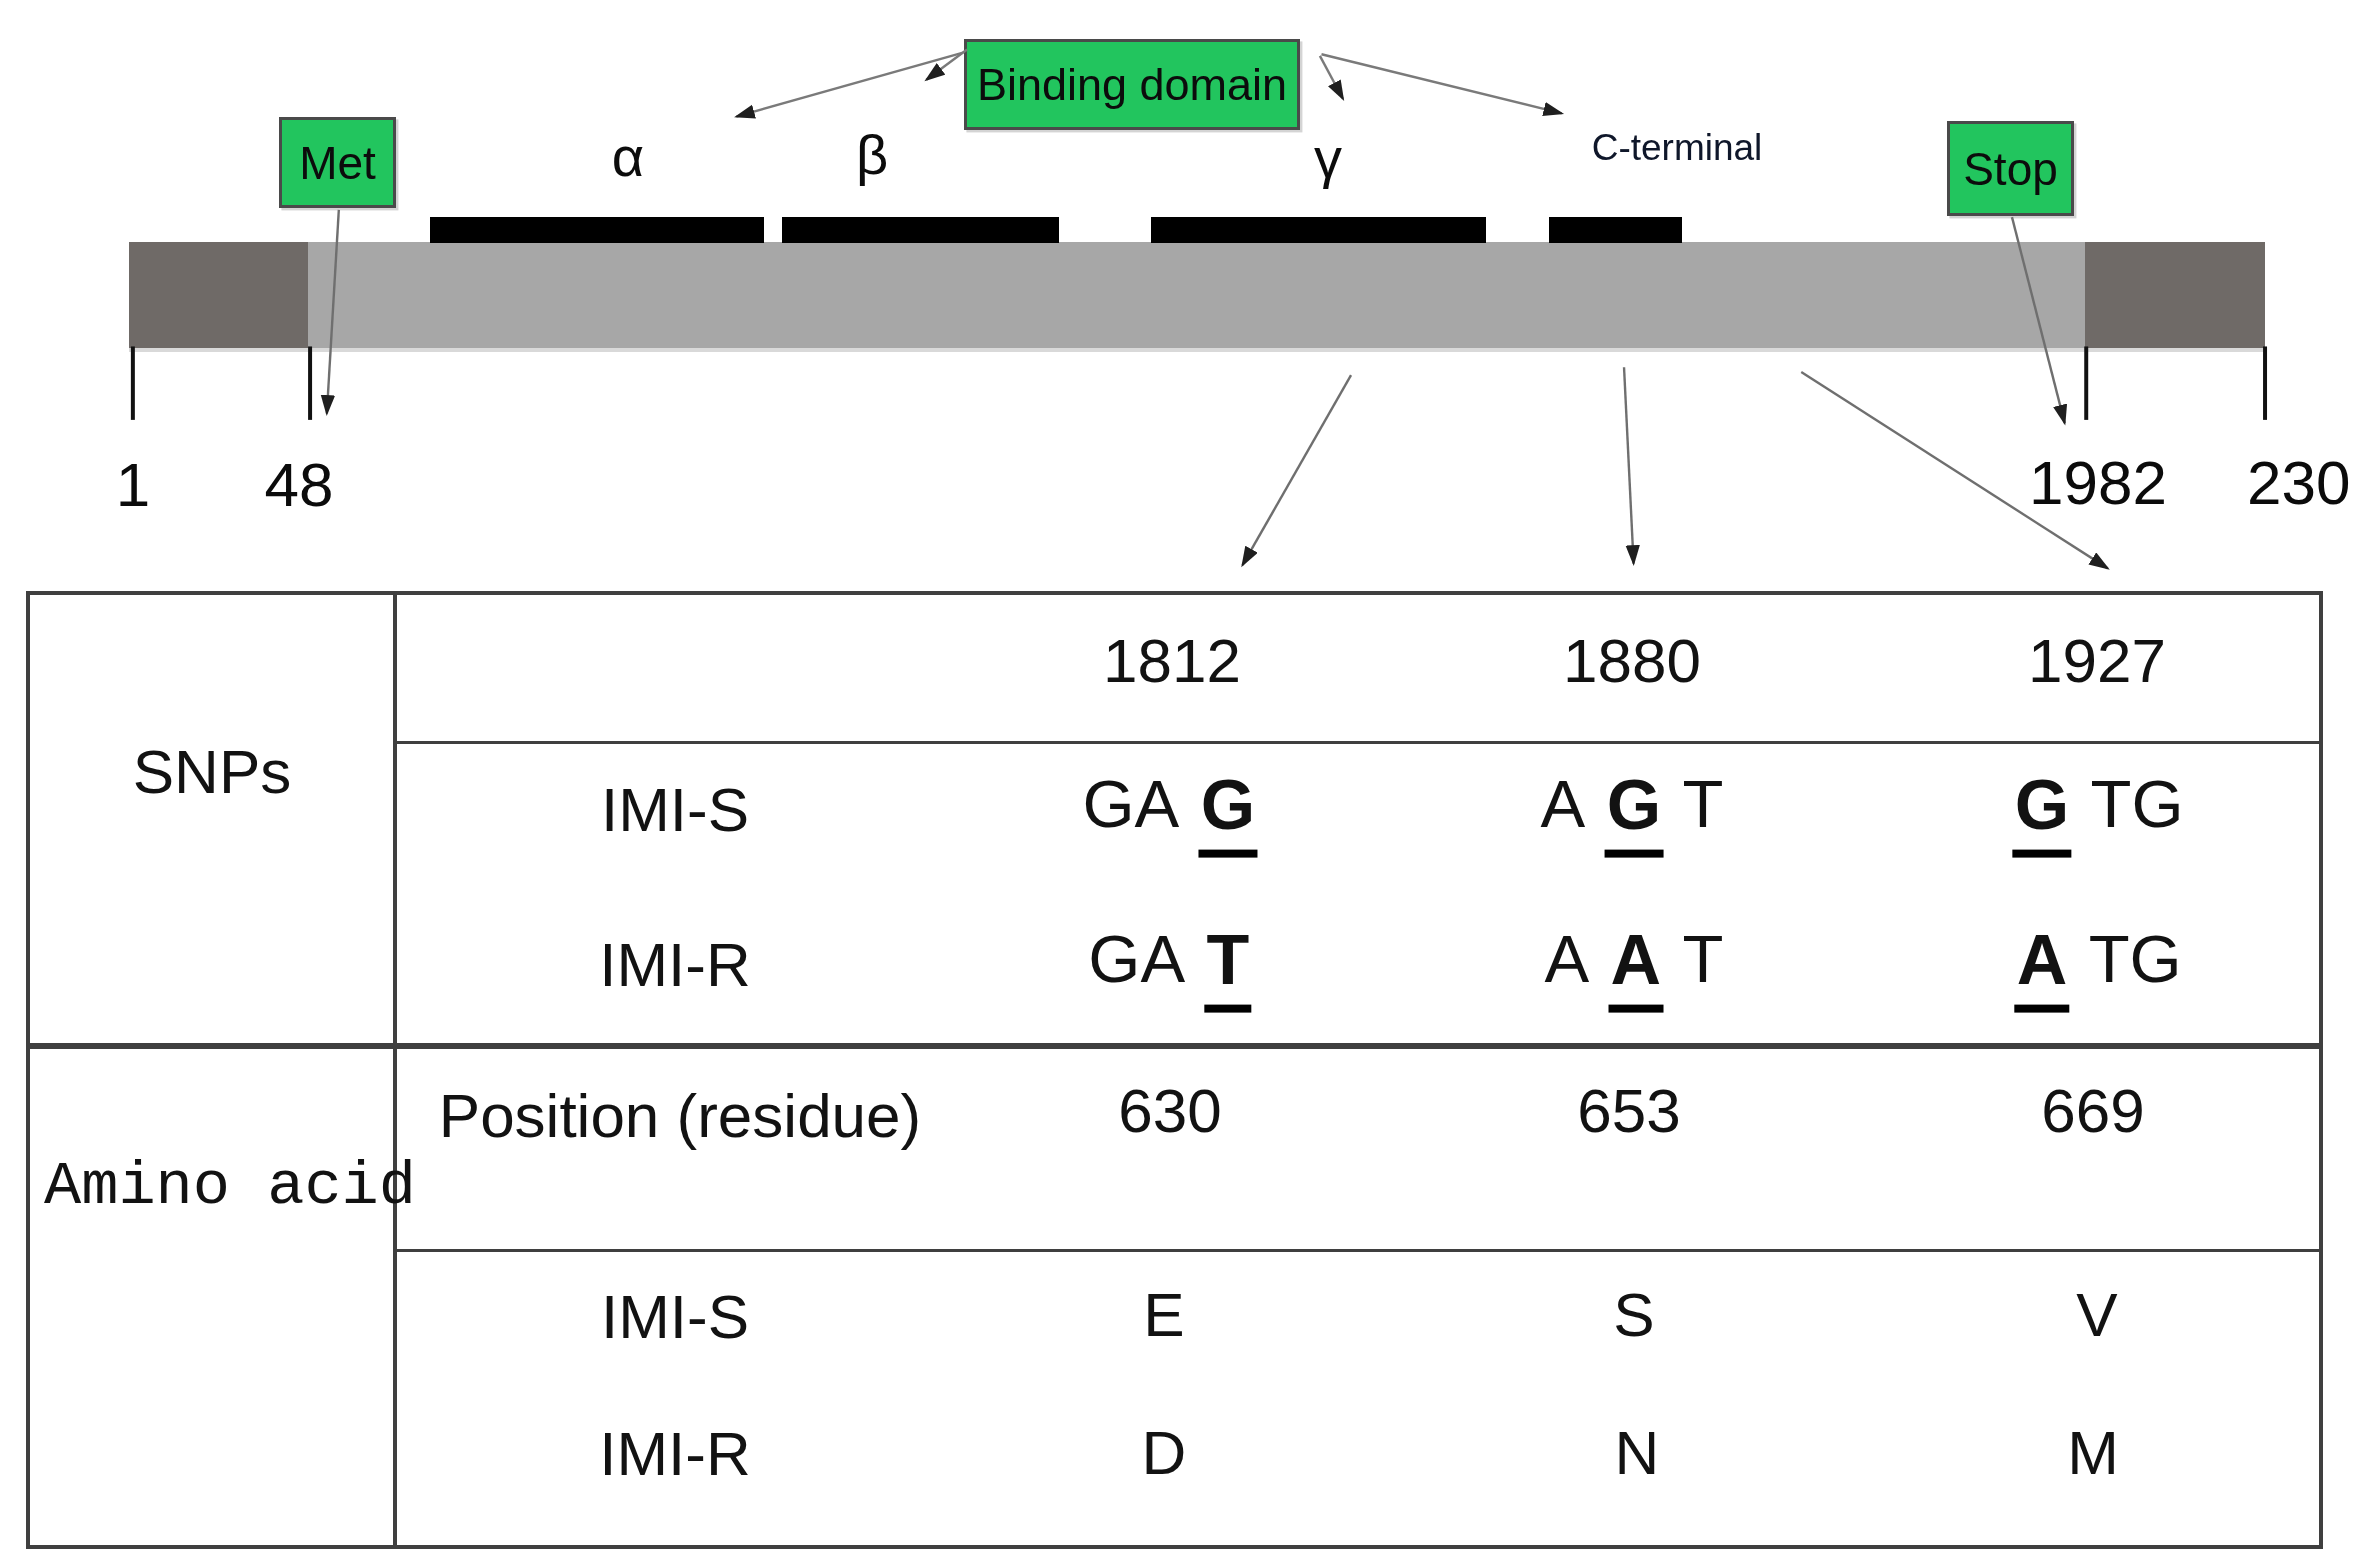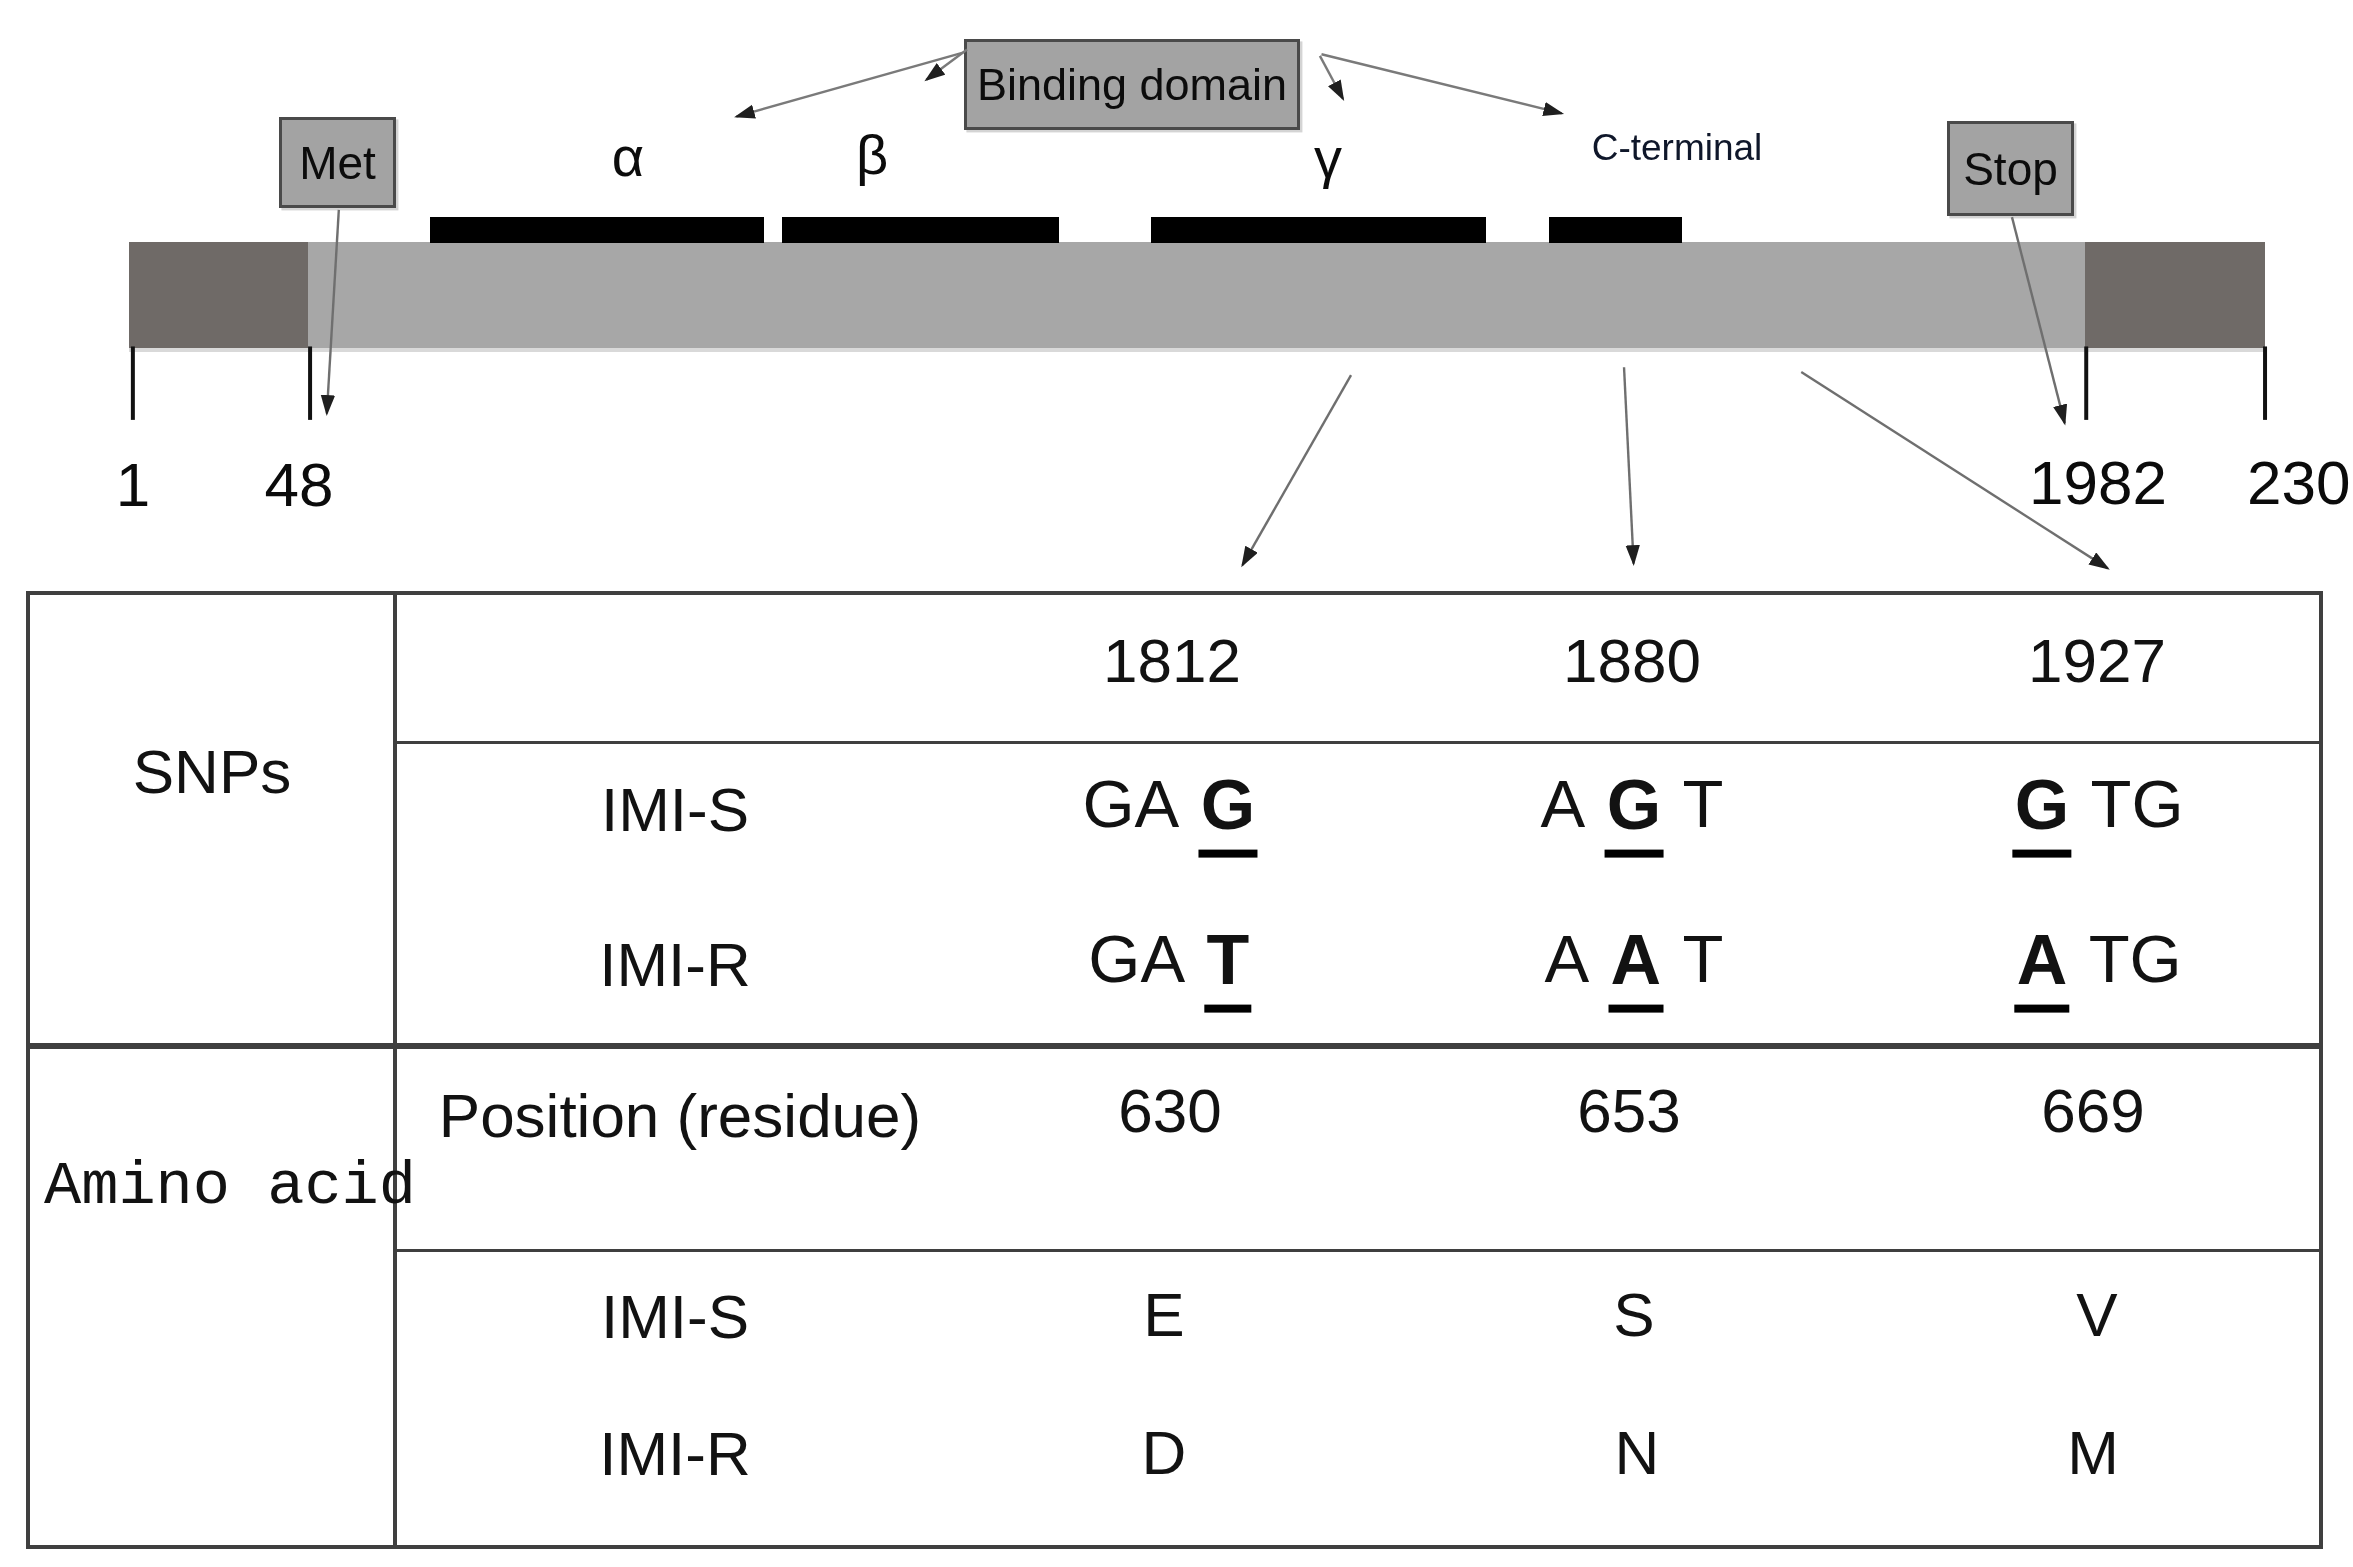--- a/index.html
+++ b/index.html
@@ -11,21 +11,21 @@
   .center{transform:translate(-50%,-50%);white-space:nowrap;}
   
   .gene-bar{position:absolute;left:129px;top:242px;width:2137px;height:106px;}
   .utr{position:absolute;top:0;height:106px;background:#6f6a67;}
   .utr.left{left:0;width:179px;}
   .utr.right{left:1956px;width:180px;}
   .exon-seg{position:absolute;left:179px;top:0;width:1777px;height:106px;background:#a7a7a7;}
   .bar-shine{position:absolute;left:0;top:106px;width:2137px;height:4px;background:#d9d9d9;}
   .domain-bar{position:absolute;top:217px;height:25.5px;background:#000000;}
   .label-box{
-    position:absolute;background:#a3a3a3;border:3.2px solid #4a4a4a;
+    position:absolute;background:#22c55e;border:3.2px solid #4a4a4a;
     display:flex;align-items:center;justify-content:center;
     box-shadow:2.4px 2.4px 0 rgba(160,160,160,.45);
   }
   .box-text{font-size:46px;color:#0c0c0c;}
   .bd-text{font-size:45px;color:#0c0c0c;}
   .greek{font-size:56px;color:#0c0c0c;}
   .cterm{font-size:37px;color:#0f172a;}
   .exon-word{font-size:77px;color:#0b0b0b;letter-spacing:1.6px;}
   .scale-num{font-size:62px;color:#0b0b0b;}
   

